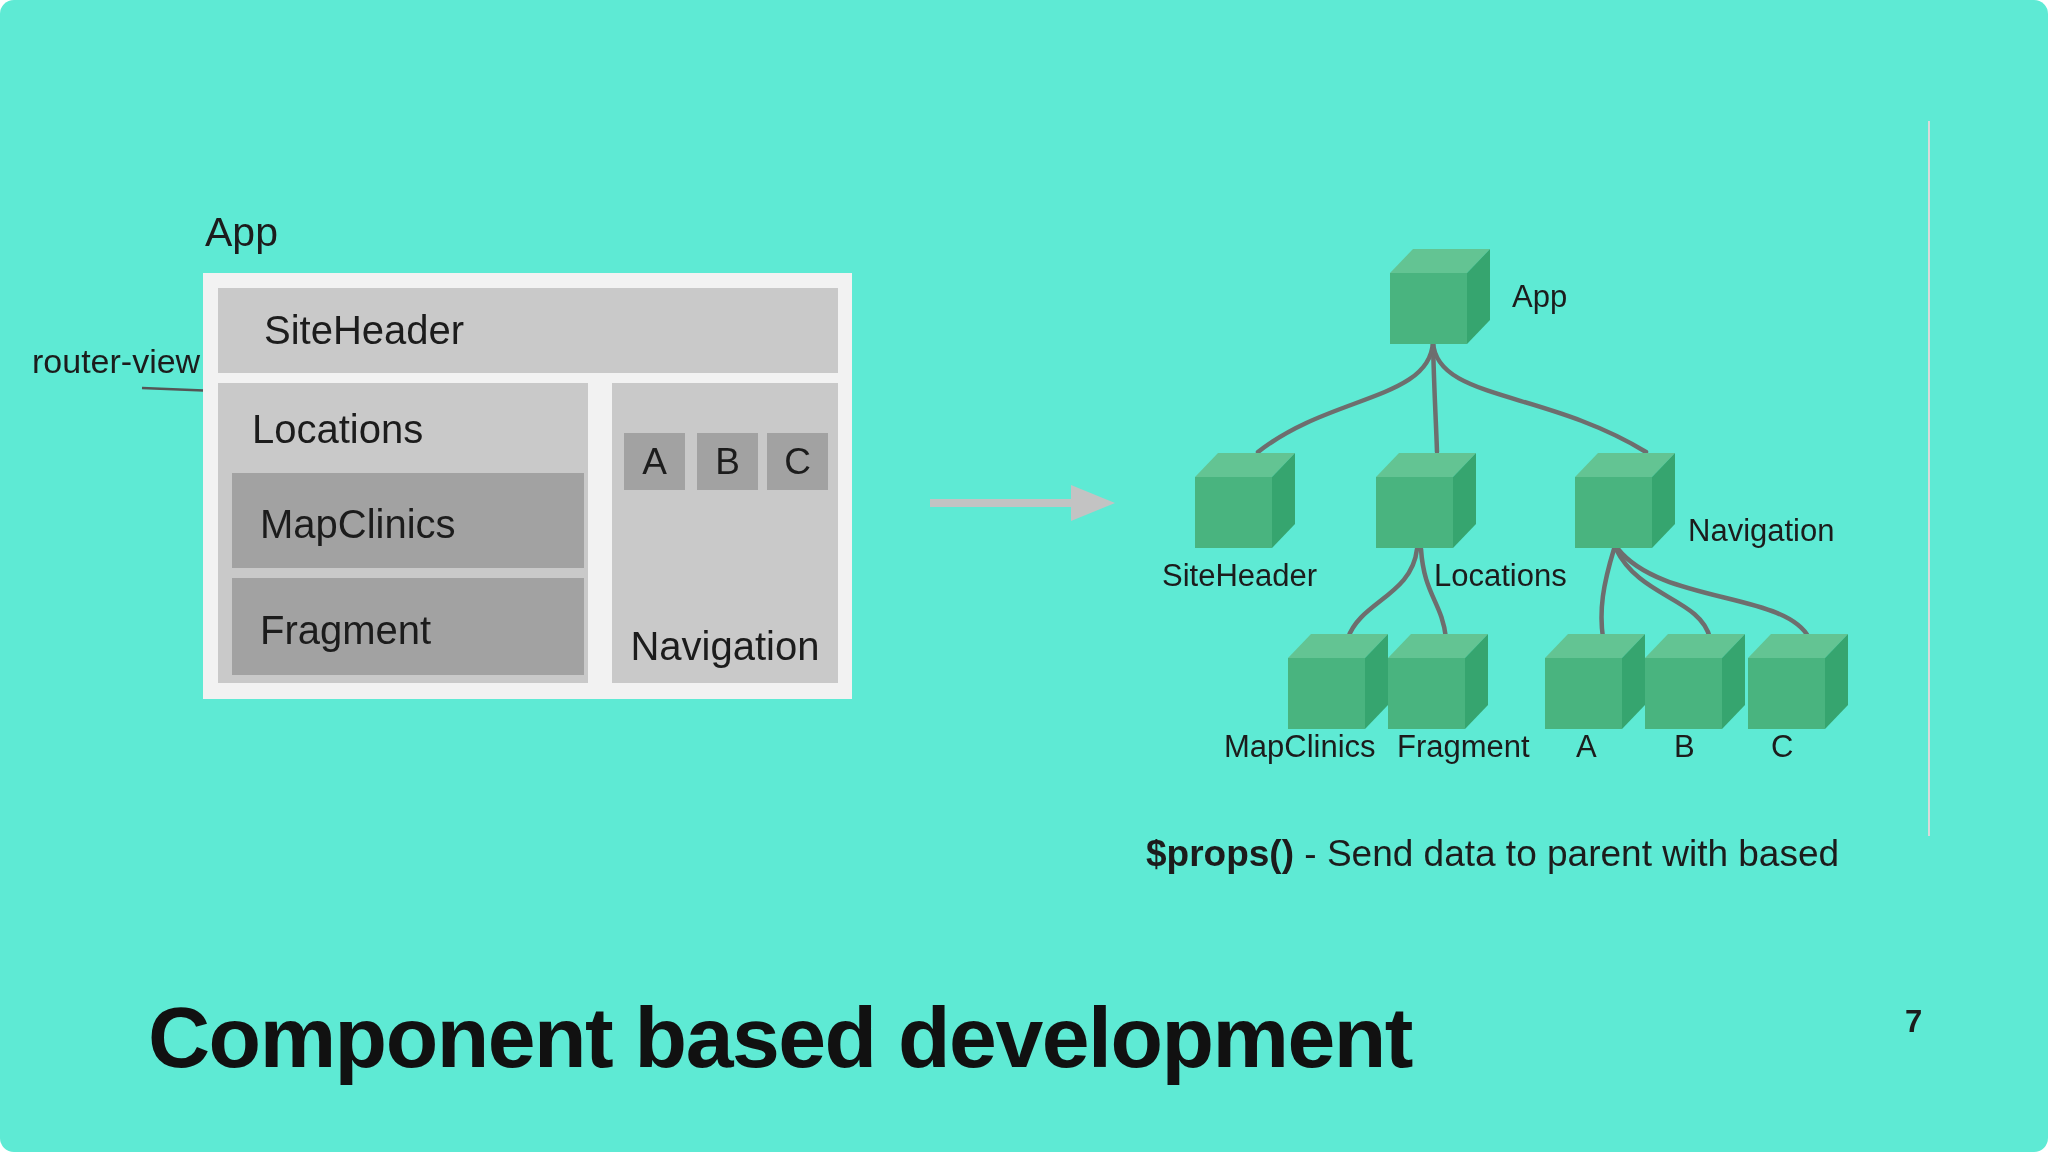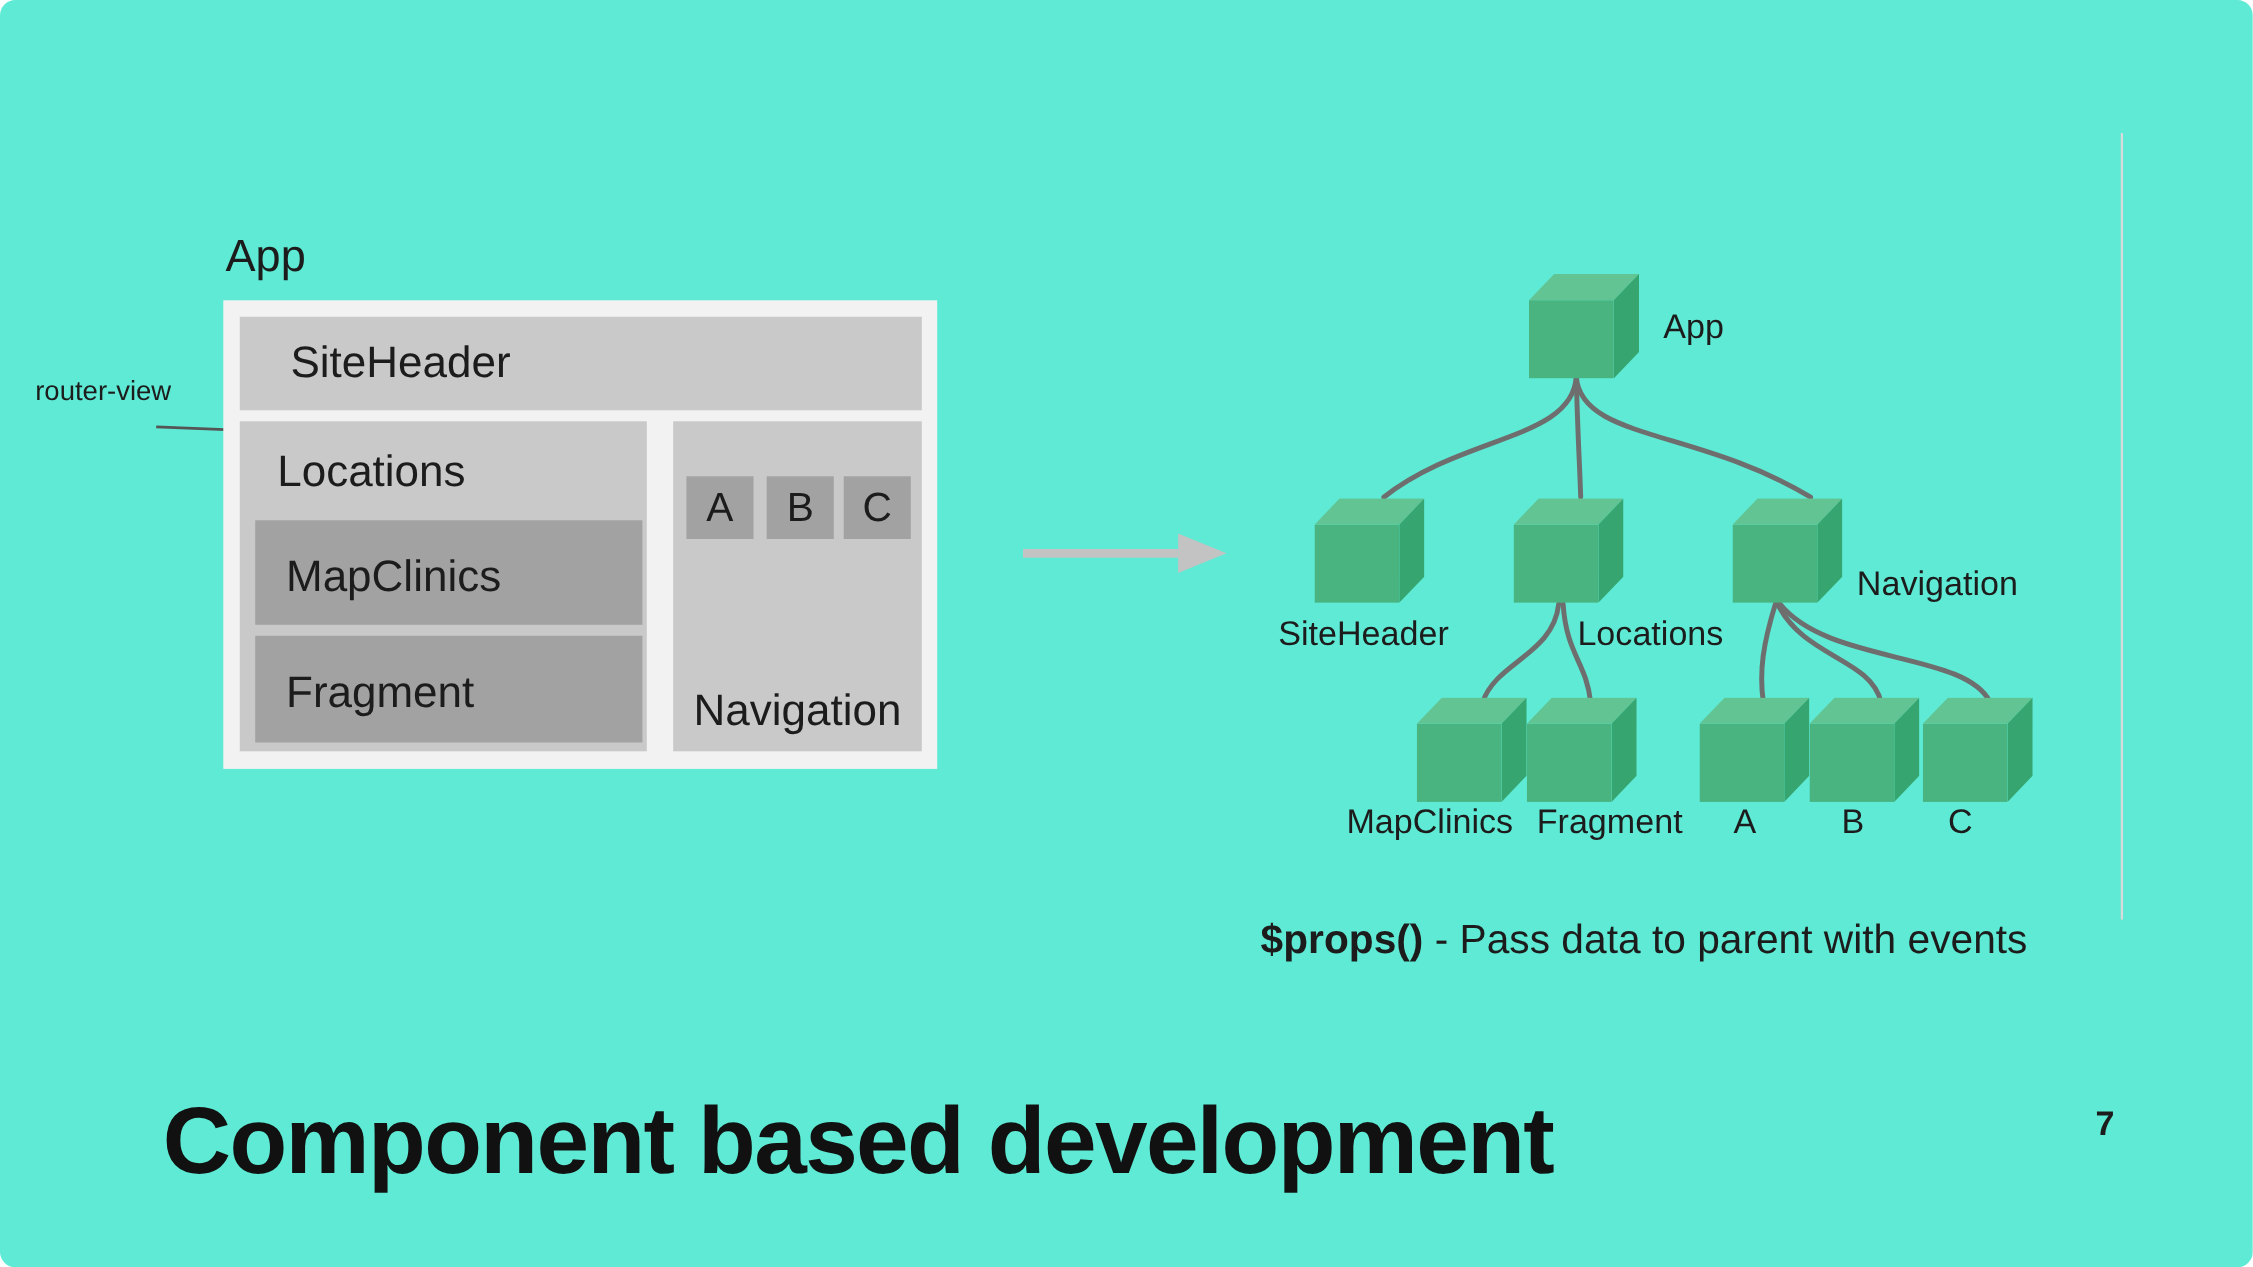--- a/index.html
+++ b/index.html
@@ -18,21 +18,21 @@
   .wf-siteheader{left:15px;top:15px;width:620px;height:85px;display:flex;align-items:center;padding-left:46px;box-sizing:border-box;font-size:40px;}
   .wf-locations{left:15px;top:110px;width:370px;height:300px;}
   .wf-loc-title{position:absolute;left:34px;top:24px;font-size:40px;}
   .wf-darkbox{position:absolute;background:var(--panel_dark,#a2a2a2);display:flex;align-items:center;padding-left:28px;padding-top:8px;box-sizing:border-box;font-size:40px;}
   .wf-mapclinics{left:14px;top:90px;width:352px;height:95px;}
   .wf-fragment{left:14px;top:195px;width:352px;height:97px;}
   .wf-nav{left:409px;top:110px;width:226px;height:300px;}
   .wf-abc{position:absolute;top:50px;width:61px;height:57px;background:var(--panel_dark,#a2a2a2);display:flex;align-items:center;justify-content:center;font-size:37px;padding:0;}
   .wf-a{left:12px;} .wf-b{left:85px;} .wf-c{left:155px;}
   .wf-nav-title{position:absolute;left:0;bottom:14px;width:100%;text-align:center;font-size:40px;}
-  .router-view-label{left:32px;top:342px;font-size:25px;z-index:2;}
+  .router-view-label{left:32px;top:342px;font-size:34px;z-index:2;}
 
   
   .cube{position:absolute;width:100px;height:95px;z-index:2;}
   .cube .face{position:absolute;left:0;top:0;width:100px;height:95px;}
   .cube .front{clip-path:polygon(0px 24px,77px 24px,77px 95px,0px 95px);background:var(--cube_front,#49b47f);}
   .cube .top{clip-path:polygon(0px 24px,23px 0px,100px 0px,77px 24px);background:var(--cube_top,#63c493);}
   .cube .right{clip-path:polygon(77px 24px,100px 0px,100px 71px,77px 95px);background:var(--cube_right,#36a56f);}
   .n-app{left:1390px;top:249px;}
   .n-siteheader{left:1195px;top:453px;}
   .n-locations{left:1376px;top:453px;}
@@ -181,19 +181,19 @@
   <div class="tlabel l-siteheader">SiteHeader</div>
   <div class="tlabel l-locations">Locations</div>
   <div class="tlabel l-navigation">Navigation</div>
   <div class="tlabel l-mapclinics">MapClinics</div>
   <div class="tlabel l-fragment">Fragment</div>
   <div class="tlabel l-a">A</div>
   <div class="tlabel l-b">B</div>
   <div class="tlabel l-c">C</div>
 
   <div class="abs notes">
-    <div><span class="note-term">$props()</span> <span>- Pass data to parent with events</span></div>
+    <div><span class="note-term">$props()</span> <span>- Send data to parent with based</span></div>
   </div>
 
   <div class="abs slide-title">Component based development</div>
   <div class="abs page-number">7</div>
 
 </div>
 
 </body></html>

